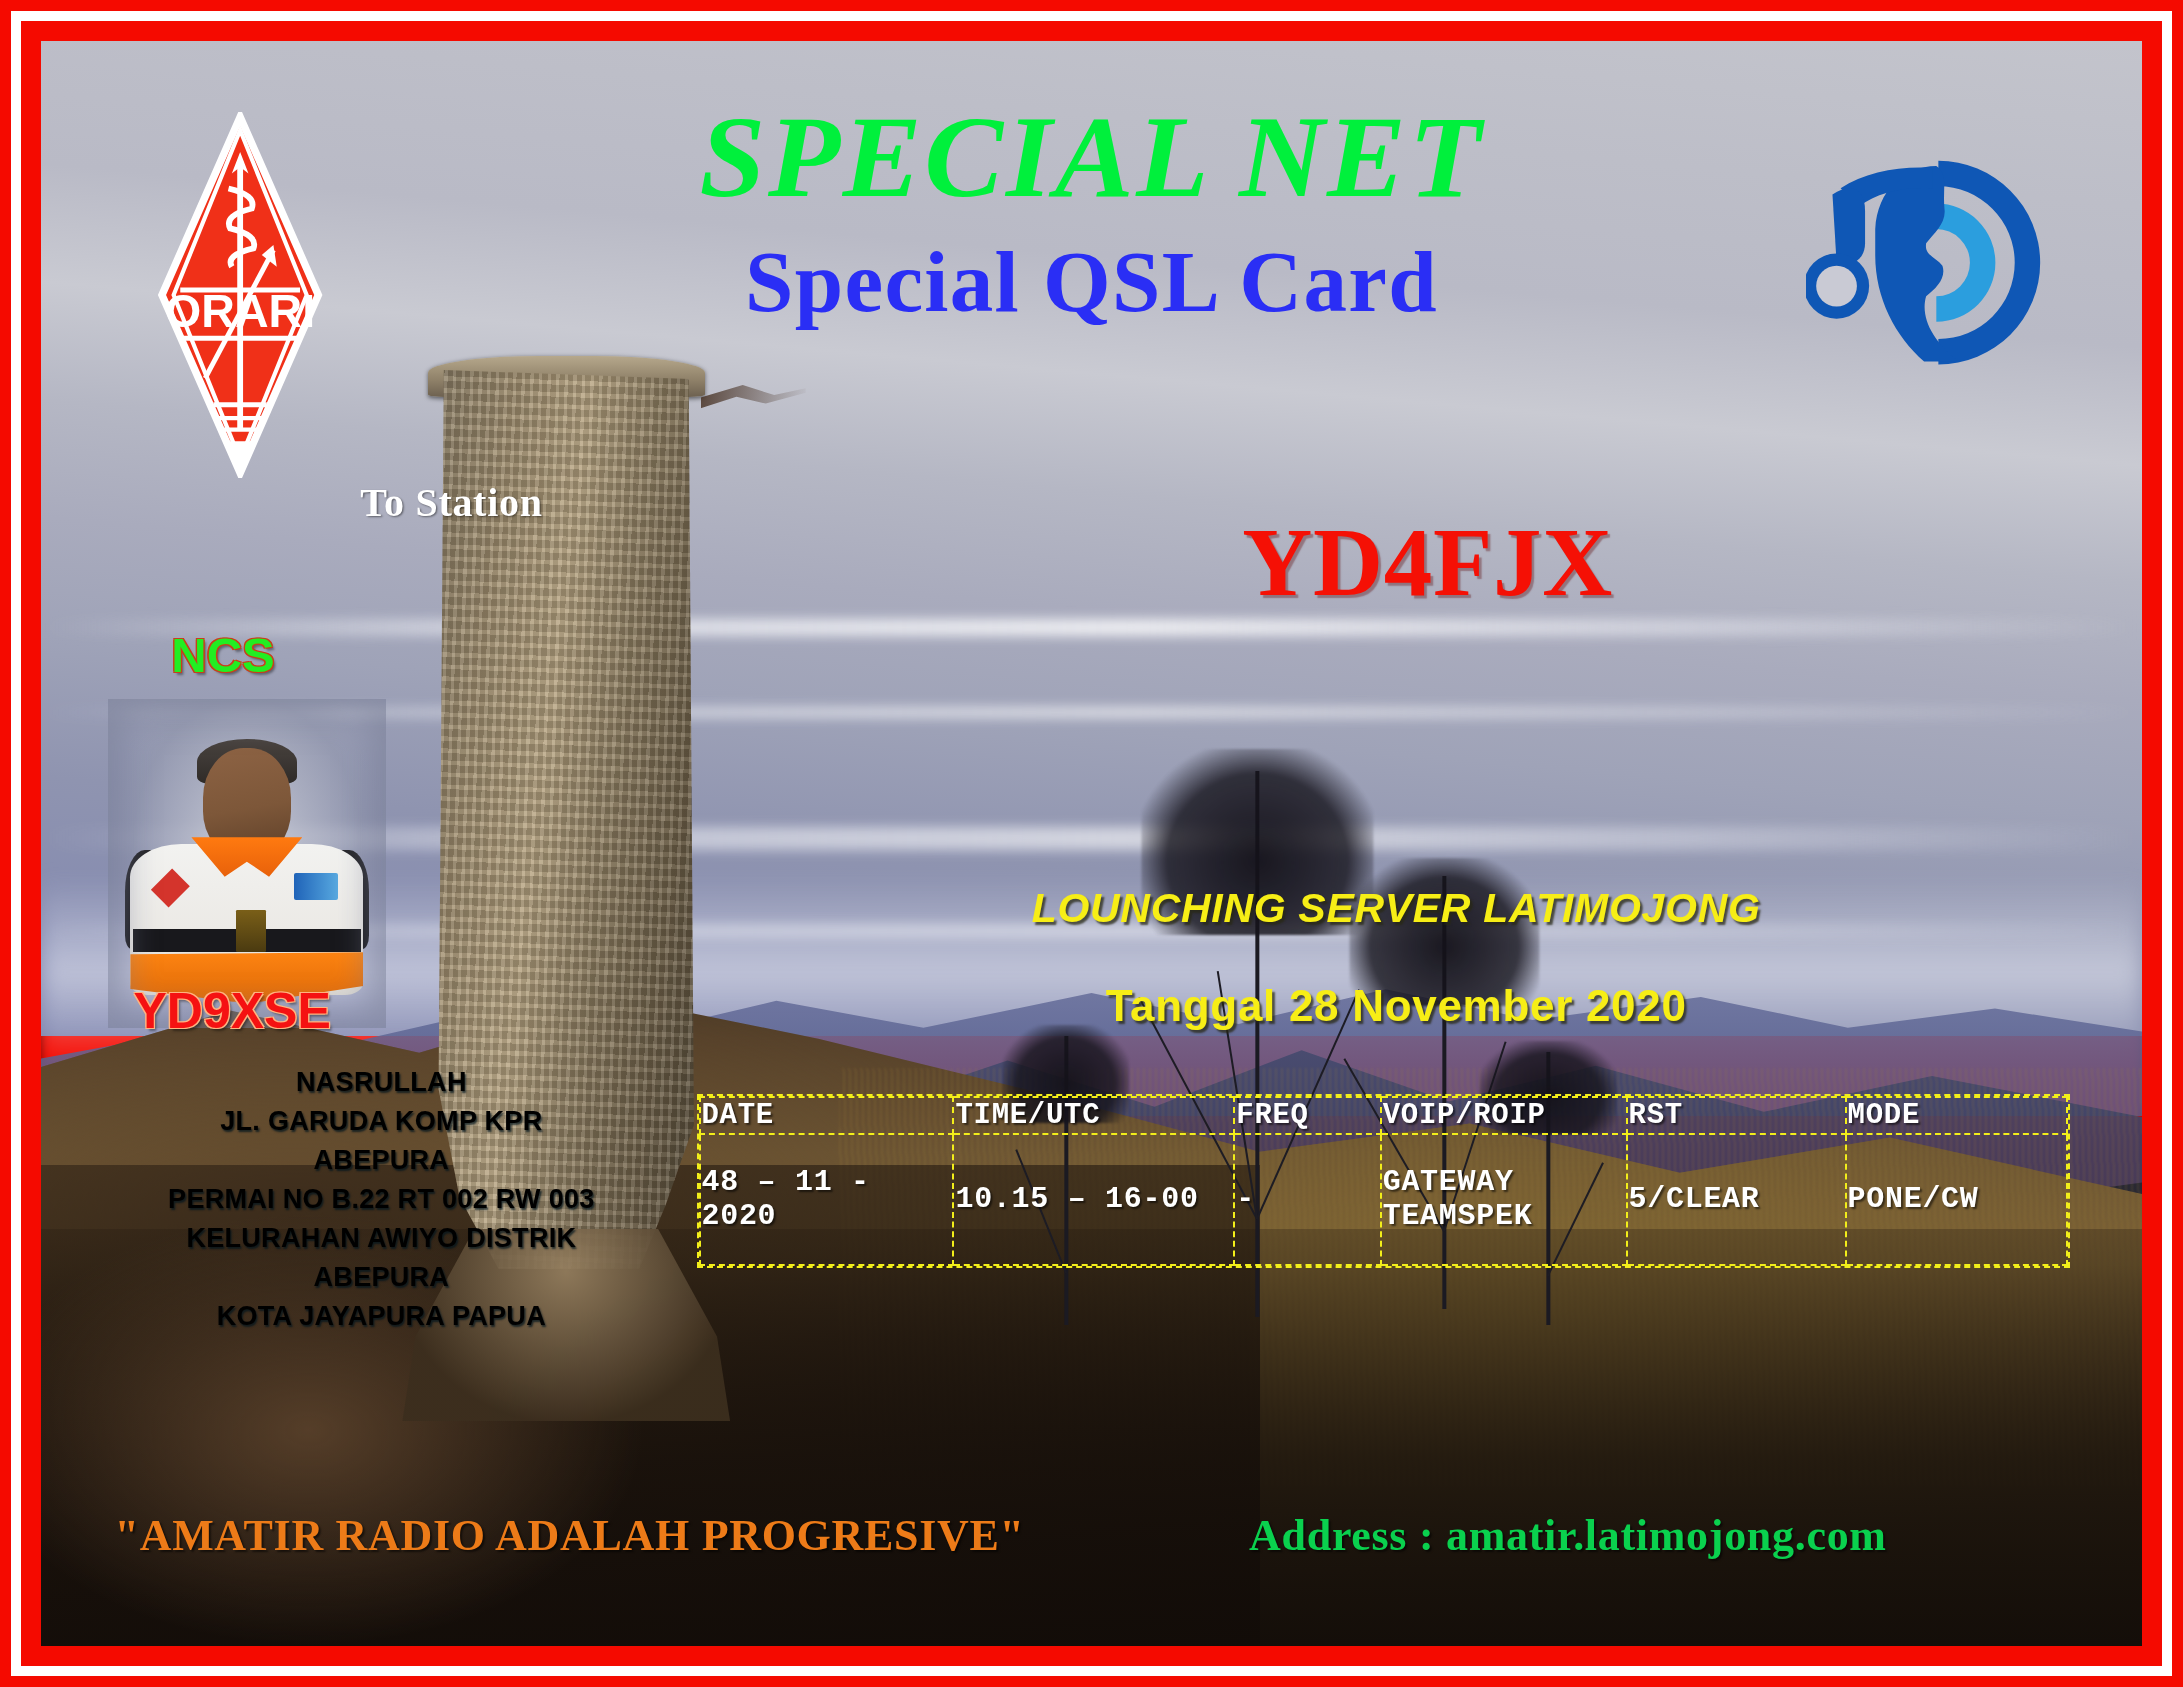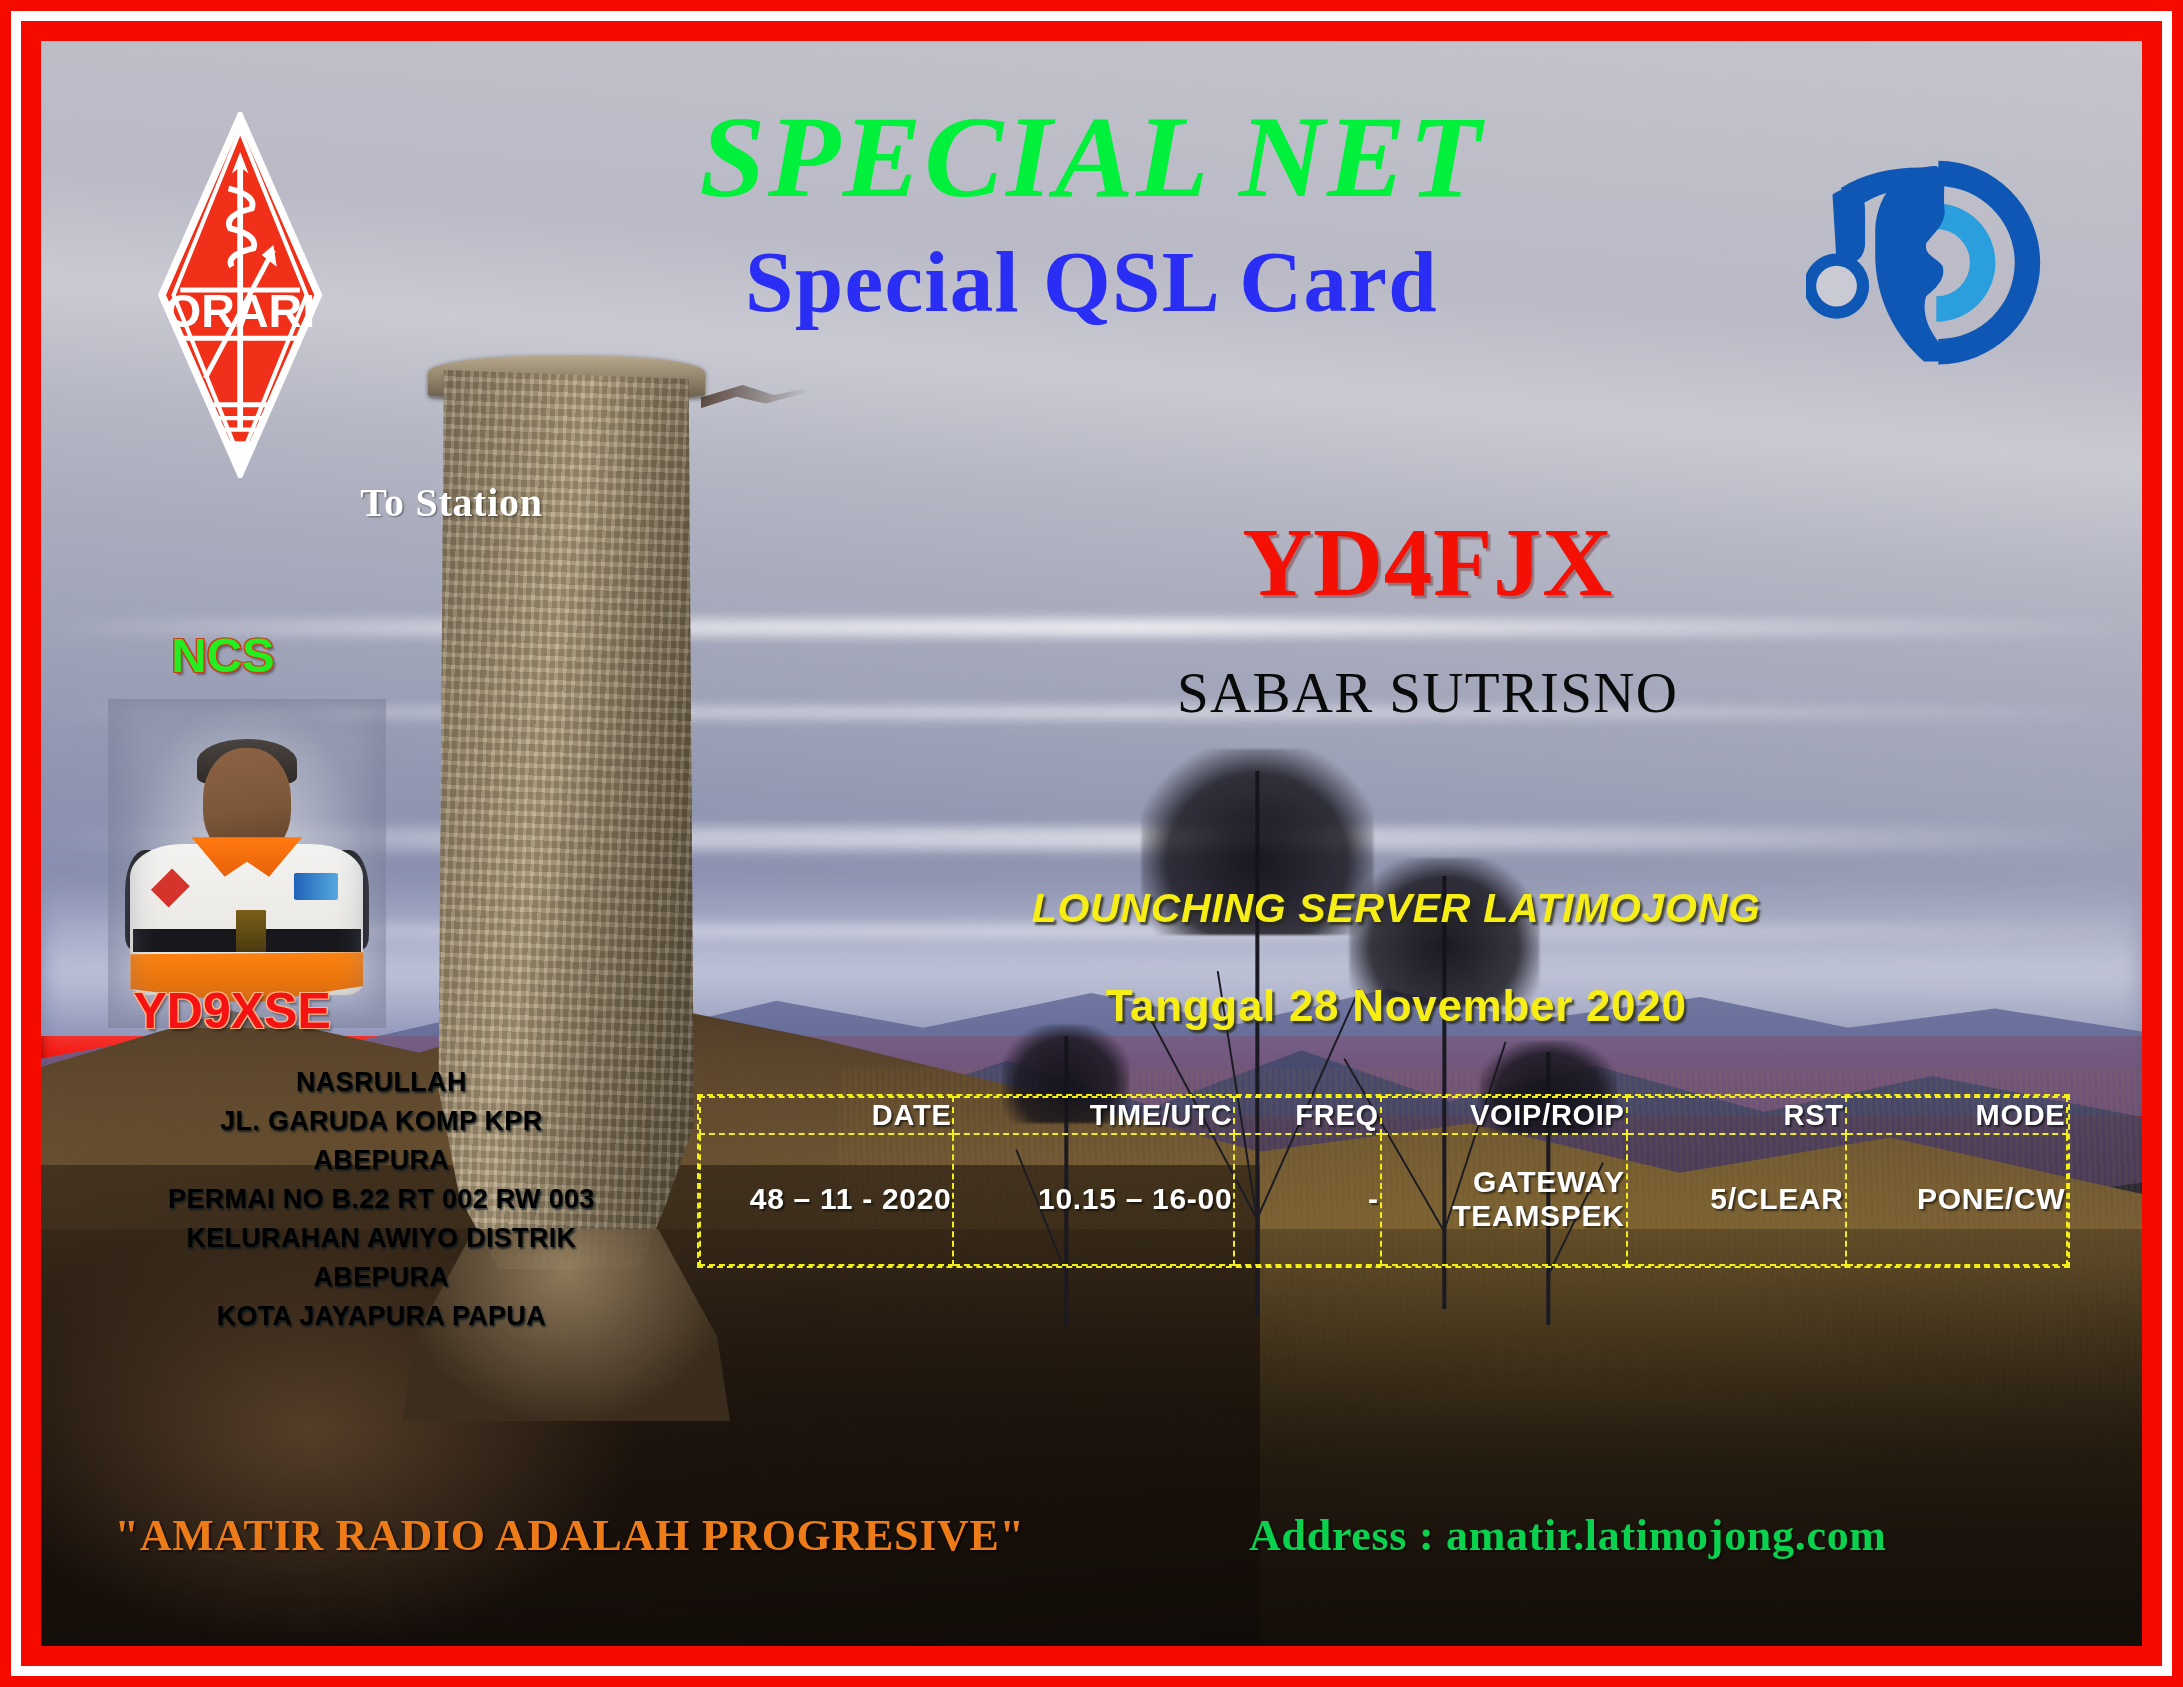--- a/index.html
+++ b/index.html
@@ -256,22 +256,22 @@
   
   .logtable{
     position:absolute;left:31.2%;top:65.6%;width:65.2%;height:10.6%;
     border:2px dashed #f2ee1a;border-collapse:collapse;
   }
   .logtable table{
     width:100%;height:100%;border-collapse:collapse;table-layout:fixed;
   }
   .logtable th,.logtable td{
     border:2px dashed #f2ee1a;
-    text-align:right;vertical-align:middle;
-    font-family:Liberation Sans, sans-serif;font-weight:bold;
+    text-align:left;vertical-align:middle;
+    font-family:Liberation Mono, monospace;font-weight:bold;
     color:#ffffff;
     text-shadow:2px 2px 2px rgba(0,0,0,.55);
   }
   .logtable th{font-size:29px;letter-spacing:0.7px;}
   .logtable td{font-size:30px;letter-spacing:0.7px;}
   .c-date{width:18.6%;}.c-time{width:20.6%;}.c-freq{width:10.6%;}
   .c-voip{width:18.0%;}.c-rst{width:16.0%;margin-top:40px;}.c-mode{width:16.2%;}
 
   .place{
     position:absolute;left:27%;right:6%;top:80.2%;text-align:center;
@@ -381,21 +381,20 @@
           <path d="M26 58 C44 46 58 52 58 74 L58 106 C58 124 42 130 30 124 Z" fill="#0f57b5"></path>
           <circle cx="30" cy="148" r="32" fill="#0f57b5"></circle>
           <circle cx="30" cy="148" r="20" fill="#c9cad4"></circle>
         </svg>
       </div>
 
       <div class="title-net">SPECIAL NET</div>
       <div class="title-qsl">Special QSL Card</div>
       <div class="to-station">To Station</div>
       <div class="callsign">YD4FJX</div>
-      <div class="opname">SABAR SUTRISNO</div>
 
       <div class="thanks2">LOUNCHING SERVER LATIMOJONG</div>
       <div class="thanks3">Tanggal  28  November  2020</div>
 
       <div class="ncs-label">NCS</div>
 
       <div class="portrait">
         <div class="pf-bg"></div>
         <div class="pf-shoulderL"></div>
         <div class="pf-shoulderR"></div>

